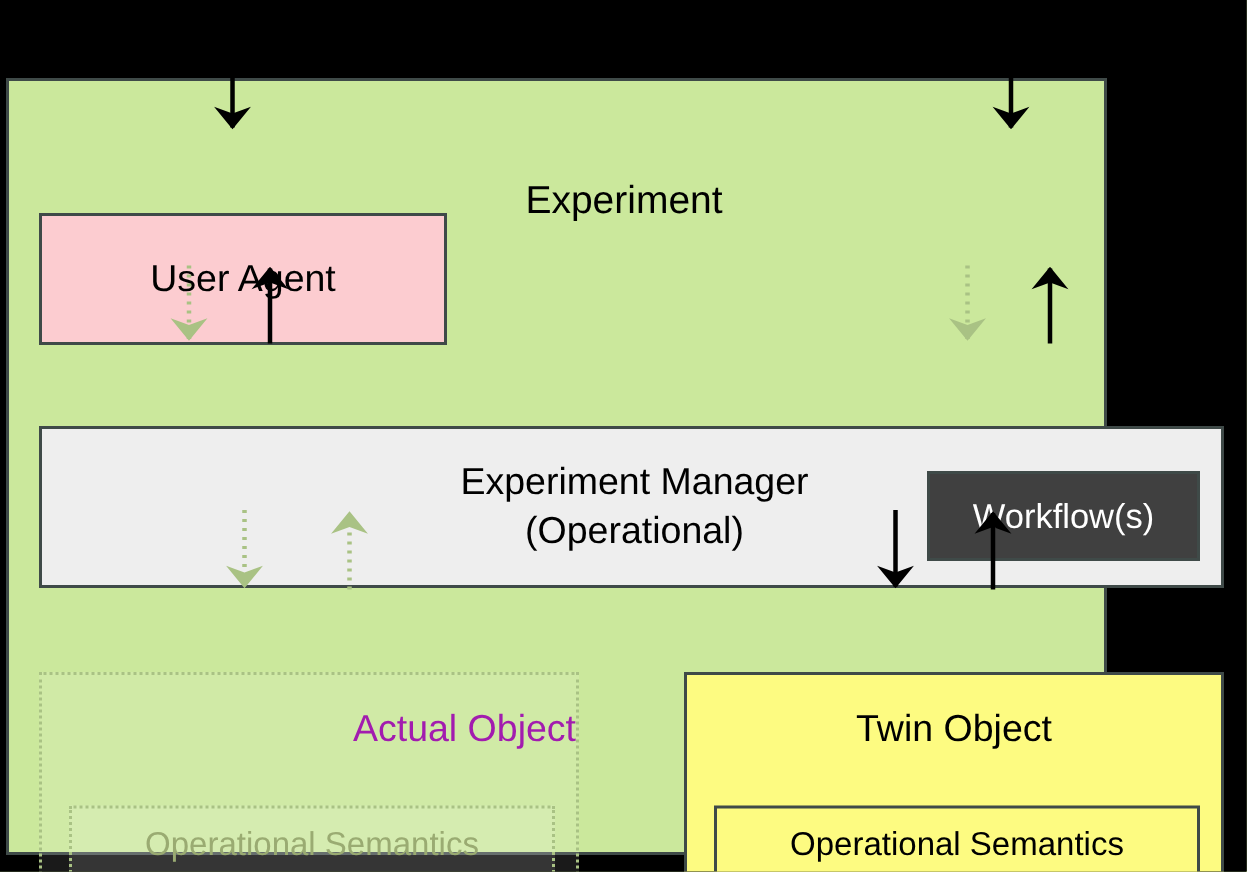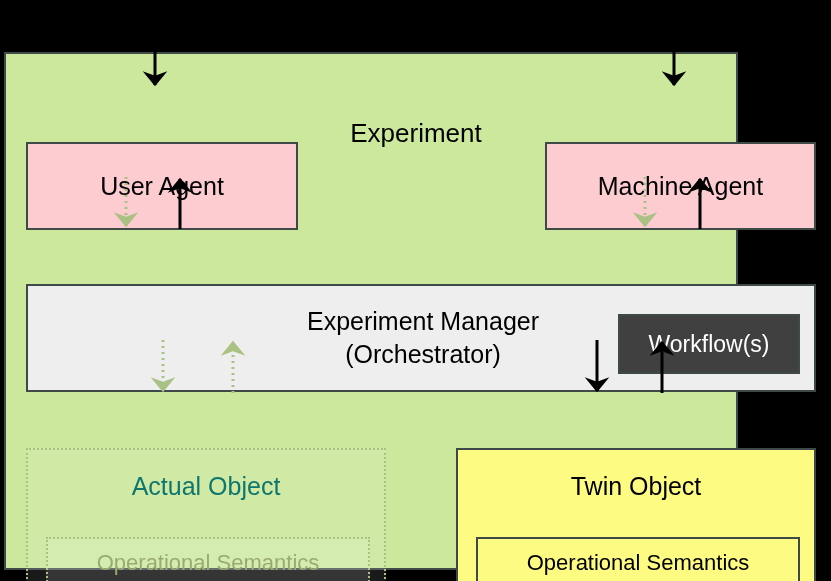--- a/index.html
+++ b/index.html
@@ -140,23 +140,23 @@
     height: 159px;
     border: 2px dotted #a9c284;
     box-sizing: border-box;
     background: rgba(255,255,255,0.10);
   }
   #actual-object-title {
     position: absolute;
     left: 0;
     top: 22px;
     width: 356px;
-    text-align: center;
-    font-size: 25px;
-    color: #0f766e;
+    text-align: right;
+    font-size: 25px;
+    color: #a21caf;
   }
   #actual-operational-semantics {
     position: absolute;
     left: 18px;
     top: 87px;
     width: 324px;
     height: 52px;
     border: 2px dotted #a9c284;
     box-sizing: border-box;
     background: rgba(255,255,255,0.12);
@@ -183,28 +183,25 @@
 <div id="stage">
 
   <div id="experiment-panel">
 
     <div id="experiment-title">Experiment</div>
 
     <div id="user-agent-box" class="box agent-box">
       <span>User Agent</span>
     </div>
 
-    <div id="machine-agent-box" class="box agent-box">
-      <span>Machine Agent</span>
-    </div>
 
     <div id="experiment-manager-box" class="box">
       <div id="experiment-manager-label">
         <span>Experiment Manager</span>
-        <span>(Orchestrator)</span>
+        <span>(Operational)</span>
       </div>
       <div id="workflow-box">
         <span>Workflow(s)</span>
       </div>
     </div>
 
     <div id="actual-object-box">
       <div id="actual-object-title">Actual Object</div>
       <div id="actual-operational-semantics">
         <span>Operational Semantics</span>

